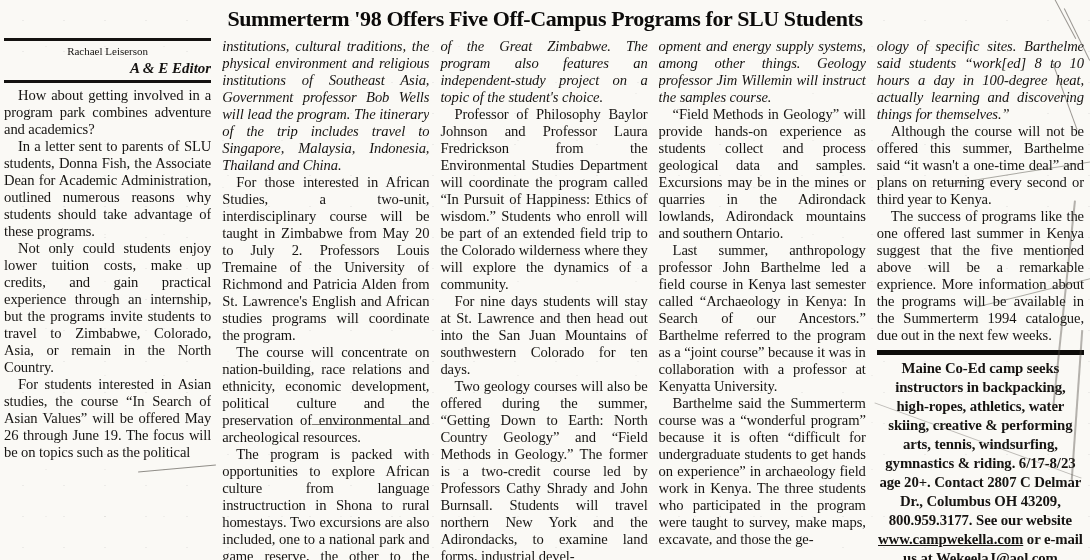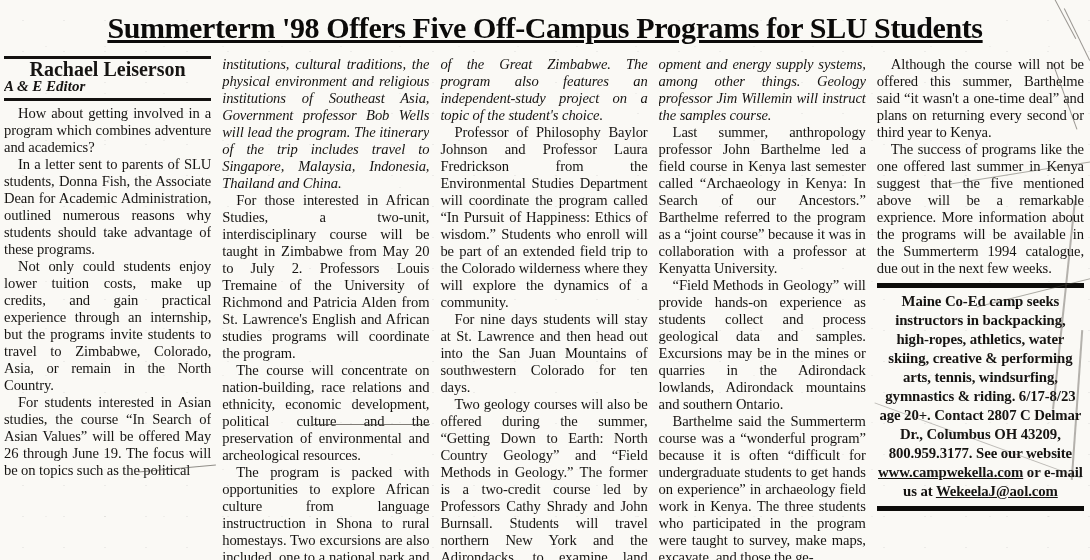--- a/index.html
+++ b/index.html
@@ -14,49 +14,48 @@
     overflow: hidden;
     background-color: #faf9f5;
     background-image:
       radial-gradient(rgba(0,0,0,0.055) 1px, transparent 1px),
       radial-gradient(rgba(0,0,0,0.04) 1px, transparent 1px);
     background-size: 41px 31px, 59px 47px;
     background-position: 3px 5px, 17px 23px;
     color: #161412;
   }
   .headline {
-    margin: 9px;
+    margin: 0;
     padding: 2px 24px 0 24px;
-    font-size: 30px;
+    font-size: 22px;
     line-height: 34px;
     font-weight: bold;
     letter-spacing: -0.4px;
     text-align: center;
     white-space: nowrap;
     color: #0c0b0a;
-    text-decoration: underline;
   }
   .columns {
     display: grid;
     grid-template-columns: repeat(5, 1fr);
     column-gap: 11px;
     padding: 2px 6px 0 4px;
     height: 522px;
   }
   .col { overflow: hidden; position: relative; }
   .byline-block { margin-bottom: 3px; }
   .rule { height: 3px; background: #141210; margin: 0 0 2px 0; }
   .rule.bottom { margin: 3px 0 4px 0; }
   .byline-name {
-    font-weight: bold; font-size: 20px; line-height: 17px;
+    font-weight: normal; font-size: 11px; line-height: 17px;
     text-align: center;
   }
   .byline-title {
     font-weight: bold; font-style: italic; font-size: 15px; line-height: 17px;
-    text-align: left;
+    text-align: right;
   }
   .paras p {
     margin: 0;
     font-size: 14.6px;
     line-height: 17px;
     text-align: justify;
     text-indent: 14px;
     letter-spacing: -0.1px;
   }
   .paras p.cont { text-indent: 0; font-style: italic; }
@@ -103,21 +102,21 @@
   <div class="columns">
 
     <div class="col">
       <div class="byline-block">
         <div class="rule top"></div>
         <div class="byline-name">Rachael Leiserson</div>
         <div class="byline-title">A &amp; E Editor</div>
         <div class="rule bottom"></div>
       </div>
       <div class="paras">
-          <p>How about getting involved in a program which combines adventure and academics?</p>
+          <p>How about getting involved in a program park combines adventure and academics?</p>
           <p>In a letter sent to parents of SLU students, Donna Fish, the Associate Dean for Academic Administration, outlined numerous reasons why students should take advantage of these programs.</p>
           <p>Not only could students enjoy lower tuition costs, make up credits, and gain practical experience through an internship, but the programs invite students to travel to Zimbabwe, Colorado, Asia, or remain in the North Country.</p>
           <p>For students interested in Asian studies, the course “In Search of Asian Values” will be offered May 26 through June 19. The focus will be on topics such as the political</p>
         </div>
     </div>
 
     <div class="col">
       <div class="paras">
           <p class="cont">institutions, cultural traditions, the physical environment and religious institutions of Southeast Asia, Government professor Bob Wells will lead the program. The itinerary of the trip includes travel to Singapore, Malaysia, Indonesia, Thailand and China.</p>
           <p>For those interested in African Studies, a two-unit, interdisciplinary course will be taught in Zimbabwe from May 20 to July 2. Professors Louis Tremaine of the University of Richmond and Patricia Alden from St. Lawrence's English and African studies programs will coordinate the program.</p>
@@ -131,28 +130,29 @@
           <p class="cont">of the Great Zimbabwe. The program also features an independent-study project on a topic of the student's choice.</p>
           <p>Professor of Philosophy Baylor Johnson and Professor Laura Fredrickson from the Environmental Studies Department will coordinate the program called “In Pursuit of Happiness: Ethics of wisdom.” Students who enroll will be part of an extended field trip to the Colorado wilderness where they will explore the dynamics of a community.</p>
           <p>For nine days students will stay at St. Lawrence and then head out into the San Juan Mountains of southwestern Colorado for ten days.</p>
           <p>Two geology courses will also be offered during the summer, “Getting Down to Earth: North Country Geology” and “Field Methods in Geology.” The former is a two-credit course led by Professors Cathy Shrady and John Burnsall. Students will travel northern New York and the Adirondacks, to examine land forms, industrial devel-</p>
         </div>
     </div>
 
     <div class="col">
       <div class="paras">
           <p class="cont">opment and energy supply systems, among other things. Geology professor Jim Willemin will instruct the samples course.</p>
+          <p>“Field Methods in Geology” will provide hands-on experience as students collect and process geological data and samples. Excursions may be in the mines or quarries in the Adirondack lowlands, Adirondack mountains and southern Ontario.</p>
           <p>Last summer, anthropology professor John Barthelme led a field course in Kenya last semester called “Archaeology in Kenya: In Search of our Ancestors.” Barthelme referred to the program as a “joint course” because it was in collaboration with a professor at Kenyatta University.</p>
-          <p>“Field Methods in Geology” will provide hands-on experience as students collect and process geological data and samples. Excursions may be in the mines or quarries in the Adirondack lowlands, Adirondack mountains and southern Ontario.</p>
           <p>Barthelme said the Summerterm course was a “wonderful program” because it is often “difficult for undergraduate students to get hands on experience” in archaeology field work in Kenya. The three students who participated in the program were taught to survey, make maps, excavate, and those the ge-</p>
         </div>
     </div>
 
     <div class="col">
       <div class="paras">
+          <p class="cont">ology of specific sites. Barthelme said students “work[ed] 8 to 10 hours a day in 100-degree heat, actually learning and discovering things for themselves.”</p>
           <p>Although the course will not be offered this summer, Barthelme said “it wasn't a one-time deal” and plans on returning every second or third year to Kenya.</p>
           <p>The success of programs like the one offered last summer in Kenya suggest that the five mentioned above will be a remarkable exprience. More information about the programs will be available in the Summerterm 1994 catalogue, due out in the next few weeks.</p>
         </div>
       <div class="ad-box">
         <p class="ad-text">
           <span>Maine Co-Ed camp seeks instructors in backpacking, high-ropes, athletics, water skiing, creative &amp; performing arts, tennis, windsurfing, gymnastics &amp; riding. 6/17-8/23 age 20+. Contact 2807 C Delmar Dr., Columbus OH 43209, 800.959.3177. See our website </span><span class="ad-link">www.campwekella.com</span><span> or e-mail us at </span><span class="ad-link">WekeelaJ@aol.com</span>
         </p>
       </div>
     </div>
 

